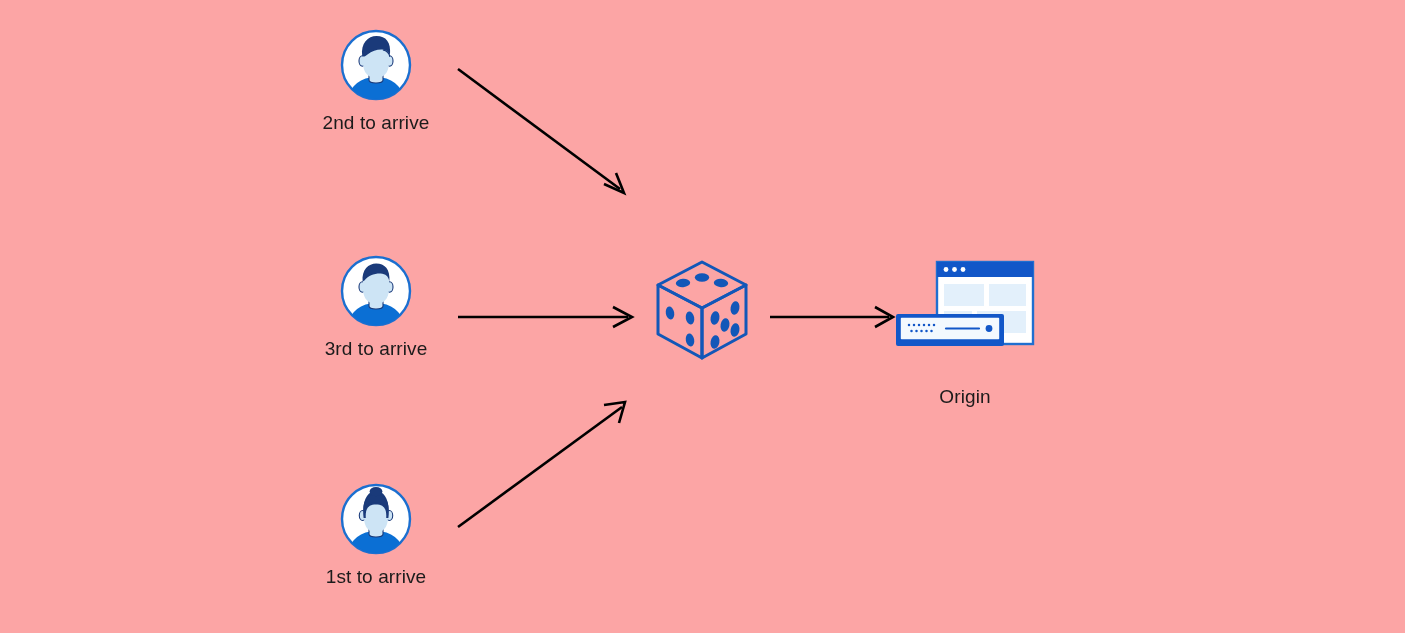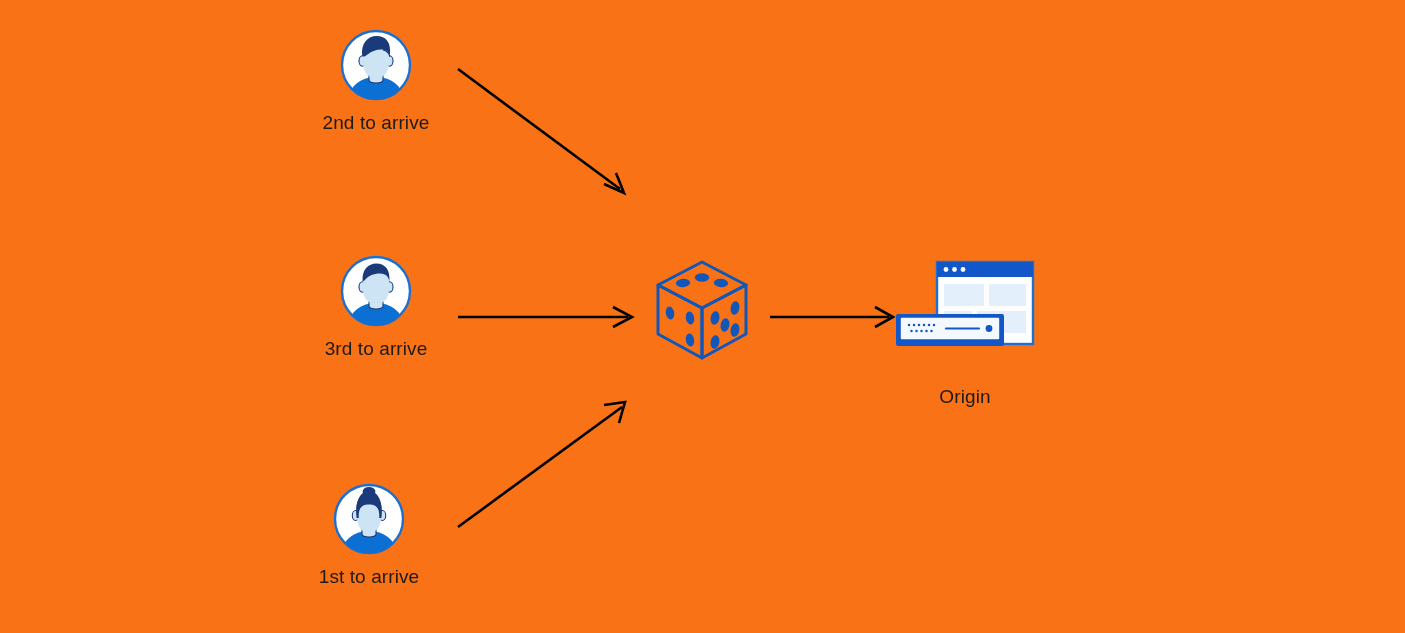--- a/index.html
+++ b/index.html
@@ -9,21 +9,21 @@
     background: #ffffff;
   }
   body {
     font-family: "Liberation Sans", sans-serif;
     -webkit-font-smoothing: antialiased;
   }
   #canvas {
     position: relative;
     width: 1405px;
     height: 633px;
-    background: #f97316;
+    background: #fca5a5;
     overflow: hidden;
   }
   .node {
     position: absolute;
     display: flex;
     flex-direction: column;
     align-items: center;
   }
   .node-icon {
     display: block;
@@ -44,21 +44,21 @@
     position: absolute;
     left: 0;
     top: 0;
     width: 1405px;
     height: 633px;
     pointer-events: none;
   }
   
   #node-client-2 { left: 286px; top: 28px;  width: 180px; }
   #node-client-3 { left: 286px; top: 254px; width: 180px; }
-  #node-client-1 { left: 279px; top: 482px; width: 180px; }
+  #node-client-1 { left: 286px; top: 482px; width: 180px; }
   #node-dice     { left: 646px; top: 258px; width: 112px; }
   #node-origin   { left: 880px; top: 252px; width: 170px; }
 </style>
 </head>
 <body>
 
 <div id="canvas">
 
   <svg id="edges" viewBox="0 0 1405 633" xmlns="http://www.w3.org/2000/svg">
 

